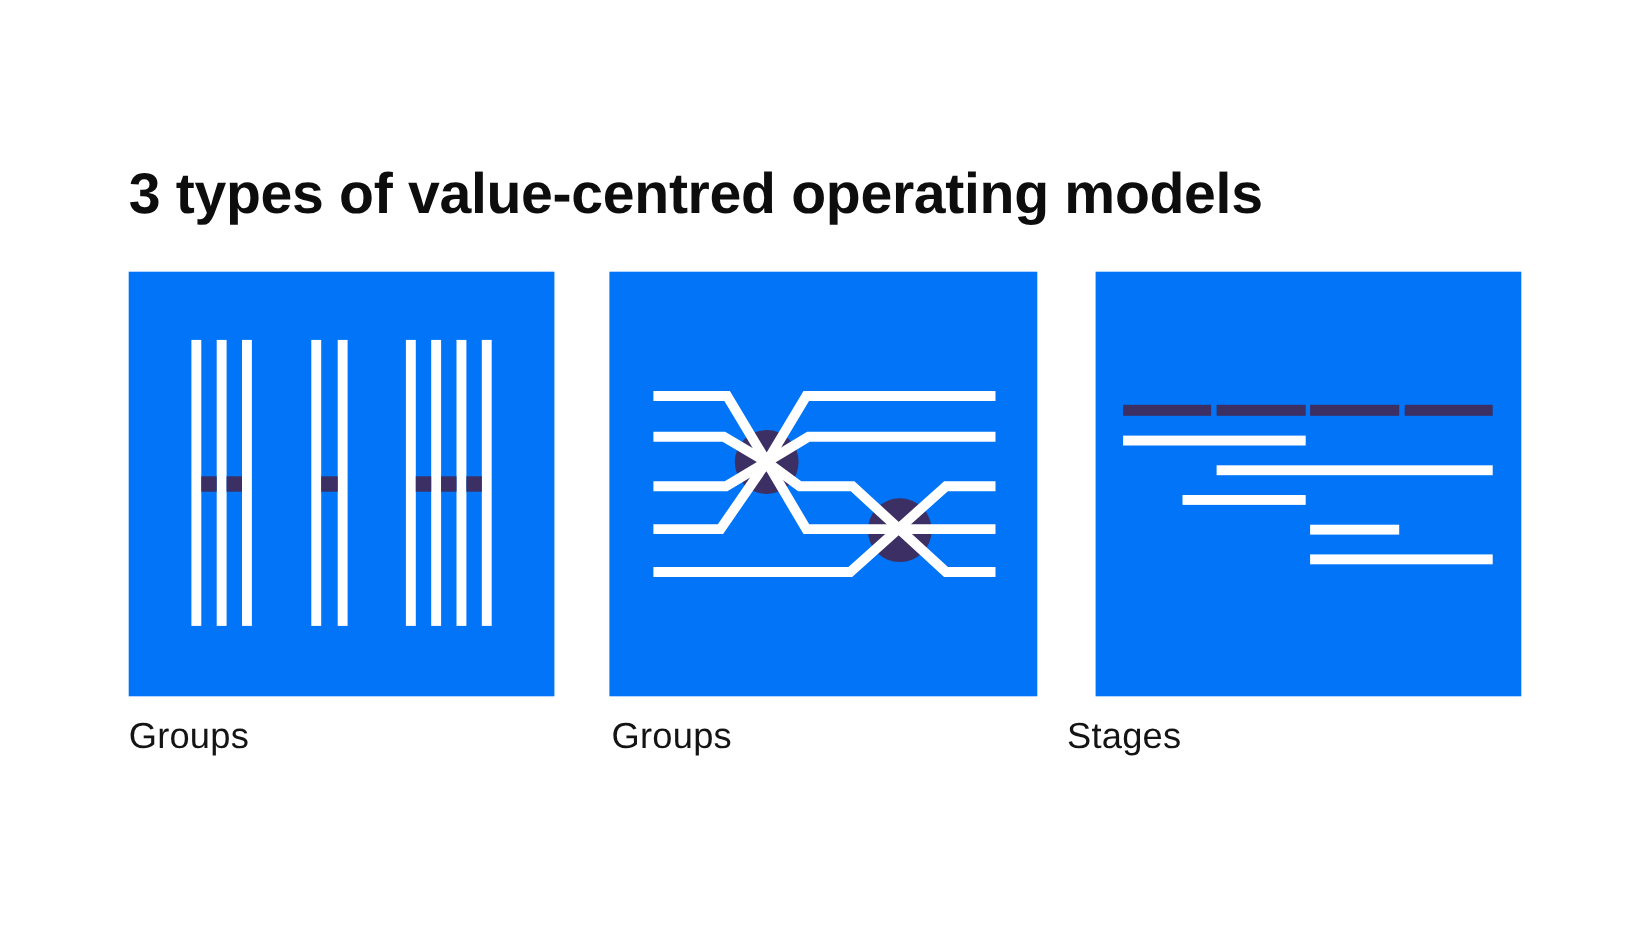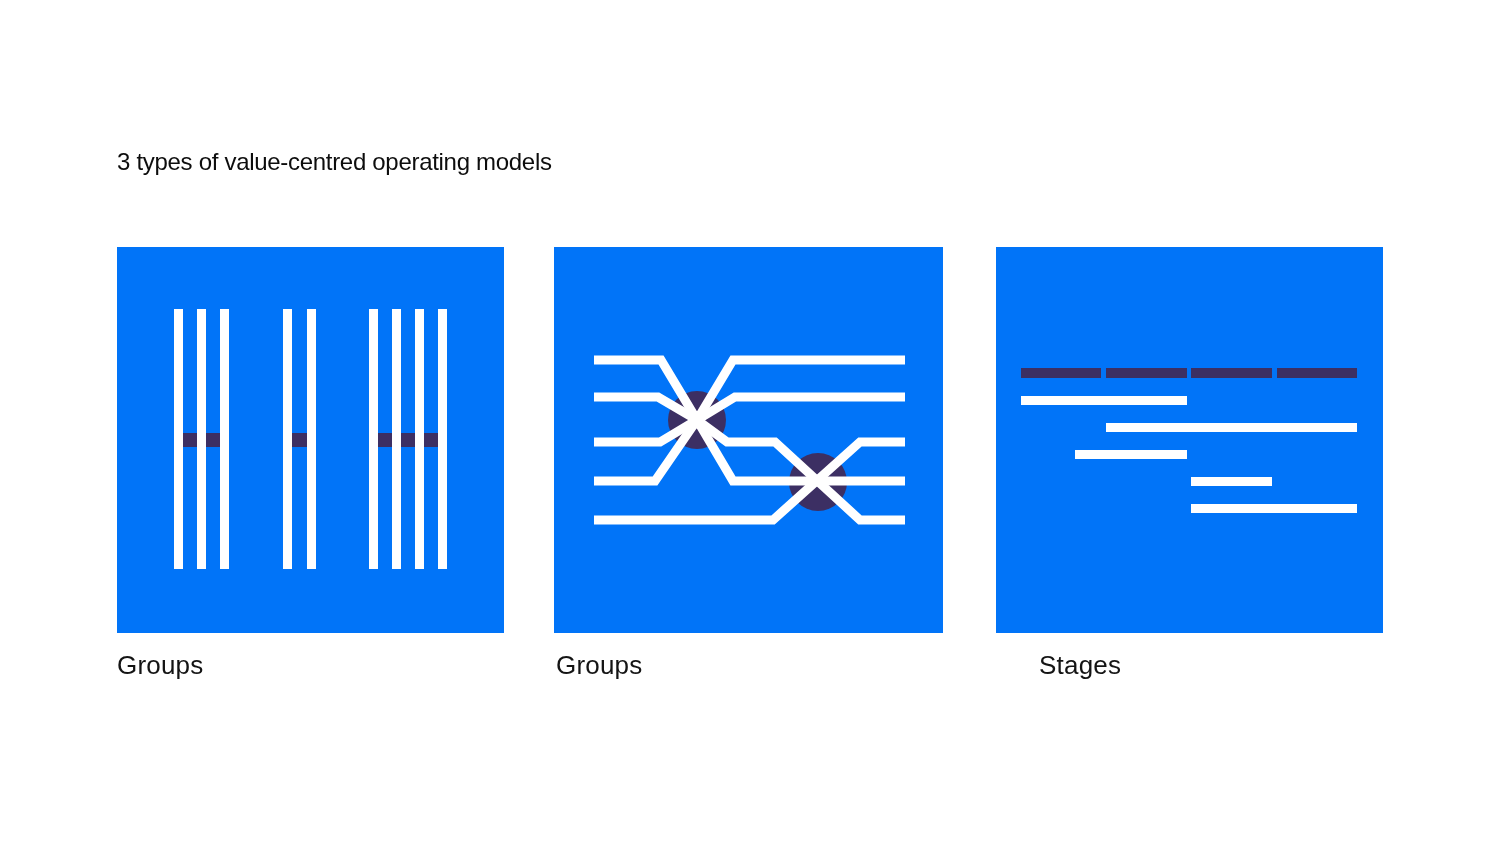--- a/index.html
+++ b/index.html
@@ -14,49 +14,49 @@
   body{
     background:var(--background);
     font-family:"Liberation Sans", sans-serif;
     position:relative;
     overflow:hidden;
   }
   .title{
     position:absolute;
     left:117px;
     top:149px;
-    font-size:24px;
-    font-weight:400;
+    font-size:52px;
+    font-weight:700;
     letter-spacing:-0.3px;
     color:var(--text);
     line-height:1.1;
     white-space:nowrap;
   }
   .panel{
     position:absolute;
     top:247px;
     height:386px;
     background:var(--panel-blue);
   }
   .panel svg{display:block;width:100%;height:100%;}
   #panel-groups{left:117px;width:387px;}
   #panel-tracks{left:554px;width:389px;}
   #panel-stages{left:996px;width:387px;}
   .panel-label{
     position:absolute;
     top:650px;
-    font-size:26px;
+    font-size:33px;
     font-weight:400;
     color:#141414;
     letter-spacing:0.2px;
     white-space:nowrap;
   }
   #label-groups{left:117px;}
   #label-tracks{left:556px;}
-  #label-stages{left:1039px;}
+  #label-stages{left:970px;}
   .grp-bar{fill:var(--shape-white);}
   .grp-link{fill:var(--accent-dark);}
   .trk-hub{fill:var(--accent-dark);}
   .trk-line{fill:none;stroke:var(--shape-white);stroke-width:9;stroke-linejoin:miter;stroke-linecap:butt;}
   .stg-dash{fill:var(--accent-dark);}
   .stg-bar{fill:var(--shape-white);}
 </style>
 </head>
 <body>
 

